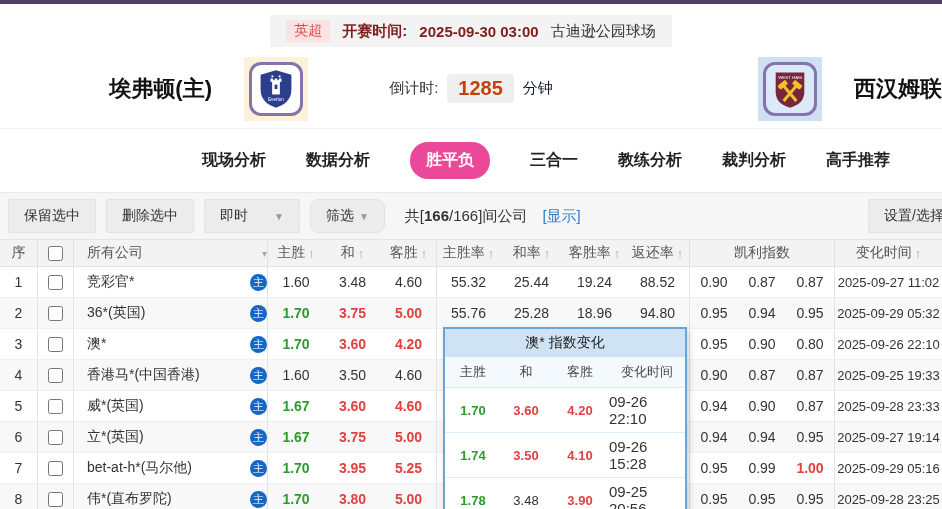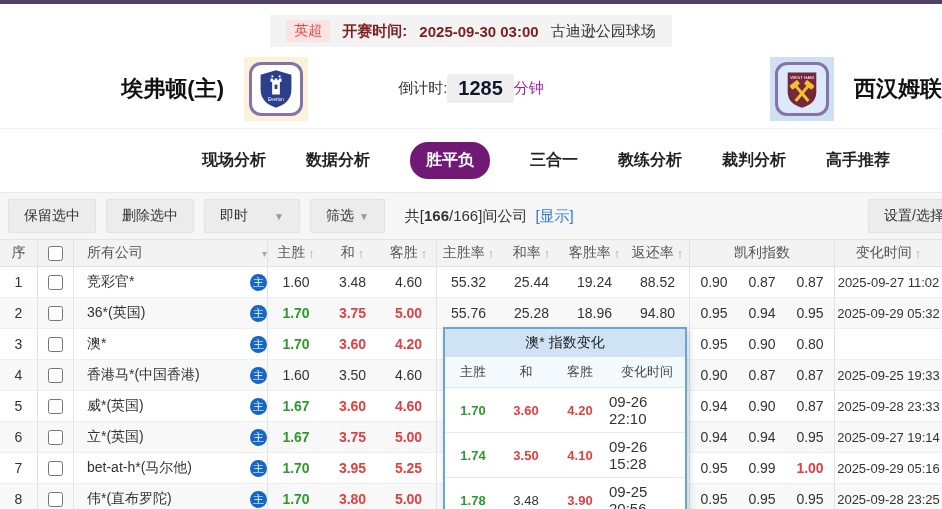--- a/index.html
+++ b/index.html
@@ -12,47 +12,47 @@
 
   
   .match-strip { display:flex; justify-content:center; margin-top:11px; }
   .strip-inner { display:flex; align-items:center; gap:12px; background:#f3f3f3; padding:5px 16px; font-size:15px; }
   .league-badge { background:#fbe3e3; color:#e14b4b; padding:2px 8px; font-size:14px; }
   .kick-label, .kick-time { font-weight:bold; color:#7f1d1d; }
   .venue { color:#333; }
 
   
   .teams-row { display:grid; grid-template-columns:320px 1fr 320px; align-items:center; height:80px; margin-top:2px; border-bottom:1px solid #eef1f5; }
-  .team-block { display:flex; align-items:center; gap:20px; }
+  .team-block { display:flex; align-items:center; gap:32px; }
   .team-home { justify-content:flex-end; padding-right:12px; }
   .team-away { justify-content:flex-end; padding-left:12px; }
   .team-name { font-size:22px; font-weight:bold; color:#111; }
   .badge-box { width:64px; height:64px; display:flex; align-items:center; justify-content:center; }
   .badge-box.everton { background:#fdf1d9; }
   .badge-box.westham { background:#cfe0f3; }
   .crest { width:54px; height:54px; border:3px solid #8574ab; border-radius:12px; background:#fff; display:flex; align-items:center; justify-content:center; }
   .crest.wh { background:#dce9f8; }
-  .countdown { display:flex; align-items:center; justify-content:center; font-size:15px; color:#333; }
-  .countdown-value { background:#efefef; color:#0f172a; font-weight:bold; font-size:20px; padding:3px 11px; border-radius:3px; }
-  .countdown-unit { color:#a21caf; }
+  .countdown { display:flex; align-items:center; justify-content:center; gap:9px; font-size:15px; color:#333; }
+  .countdown-value { background:#efefef; color:#c2410c; font-weight:bold; font-size:20px; padding:3px 11px; border-radius:3px; }
+  .countdown-unit { color:#0f172a; }
 
   
   .nav-row { display:flex; align-items:center; gap:40px; padding:13px 0 13px 202px; }
   .nav-tab { font-size:16px; font-weight:bold; color:#222; cursor:pointer; white-space:nowrap; }
-  .nav-tab.active { background:#701a75; color:#fff; padding:8px 16px; border-radius:18px; }
+  .nav-tab.active { background:#ec4899; color:#fff; padding:8px 16px; border-radius:18px; }
 
   
   .toolbar { display:flex; align-items:center; gap:10px; background:#f6f6f6; border-top:1px solid #e9e9e9; border-bottom:1px solid #e4e4e4; padding:6px 8px; position:relative; }
   .tbtn { background:#ececec; border:1px solid #e2e2e2; color:#333; font-size:14px; padding:7px 15px; border-radius:2px; cursor:pointer; white-space:nowrap; font-family:inherit; }
   .tselect { display:flex; align-items:center; gap:26px; }
   .tselect .arr, .tfilter .arr { color:#999; font-size:10px; }
-  .tfilter { display:flex; align-items:center; gap:5px; }
+  .tfilter { display:flex; align-items:center; gap:5px;border-radius:9px; }
   .count-text { font-size:15px; color:#333; margin-left:10px; white-space:nowrap; }
   .count-text b { font-weight:bold; }
-  .show-link { color:#2b7bd3; cursor:pointer; margin-left:8px; }
+  .show-link { color:#2b7bd3; cursor:pointer; margin-left:15px; }
   .settings-btn { margin-left:auto; margin-right:-26px; }
 
   
   .grid { display:grid; grid-template-columns:38px 36px 194px 56px 57px 56px 63px 63px 63px 64px 48px 48px 49px 107px; }
   .c { display:flex; align-items:center; justify-content:center; height:100%; }
   .c.left { justify-content:space-between; padding-left:13px; }
   .bR { border-right:1px solid #e3e3e3; }
   .thead { background:#f3f3f3; height:27px; font-size:14px; color:#555; border-bottom:1px solid #e2e2e2; }
   .sort-arrow { color:#7fb0da; font-weight:bold; margin-left:3px; font-size:13px; }
   .dd-arrow { color:#aaa; font-size:10px; margin-left:5px; }
@@ -300,20 +300,21 @@
       <div class="c bR"></div>
       <div class="c">
         <span data-color="black">0.95</span>
       </div>
       <div class="c">
         <span data-color="black">0.90</span>
       </div>
       <div class="c bR">
         <span data-color="black">0.80</span>
       </div>
+      <div class="c time-cell">2025-09-26 22:10</div>
     </div>
 
     <div class="grid trow">
       <div class="c bR">4</div>
       <div class="c bR">
         <input type="checkbox" style="">
       </div>
       <div class="c left bR">
         <span class="company-name">香港马*(中国香港)</span>
         <span class="zhu-icon">主</span>

